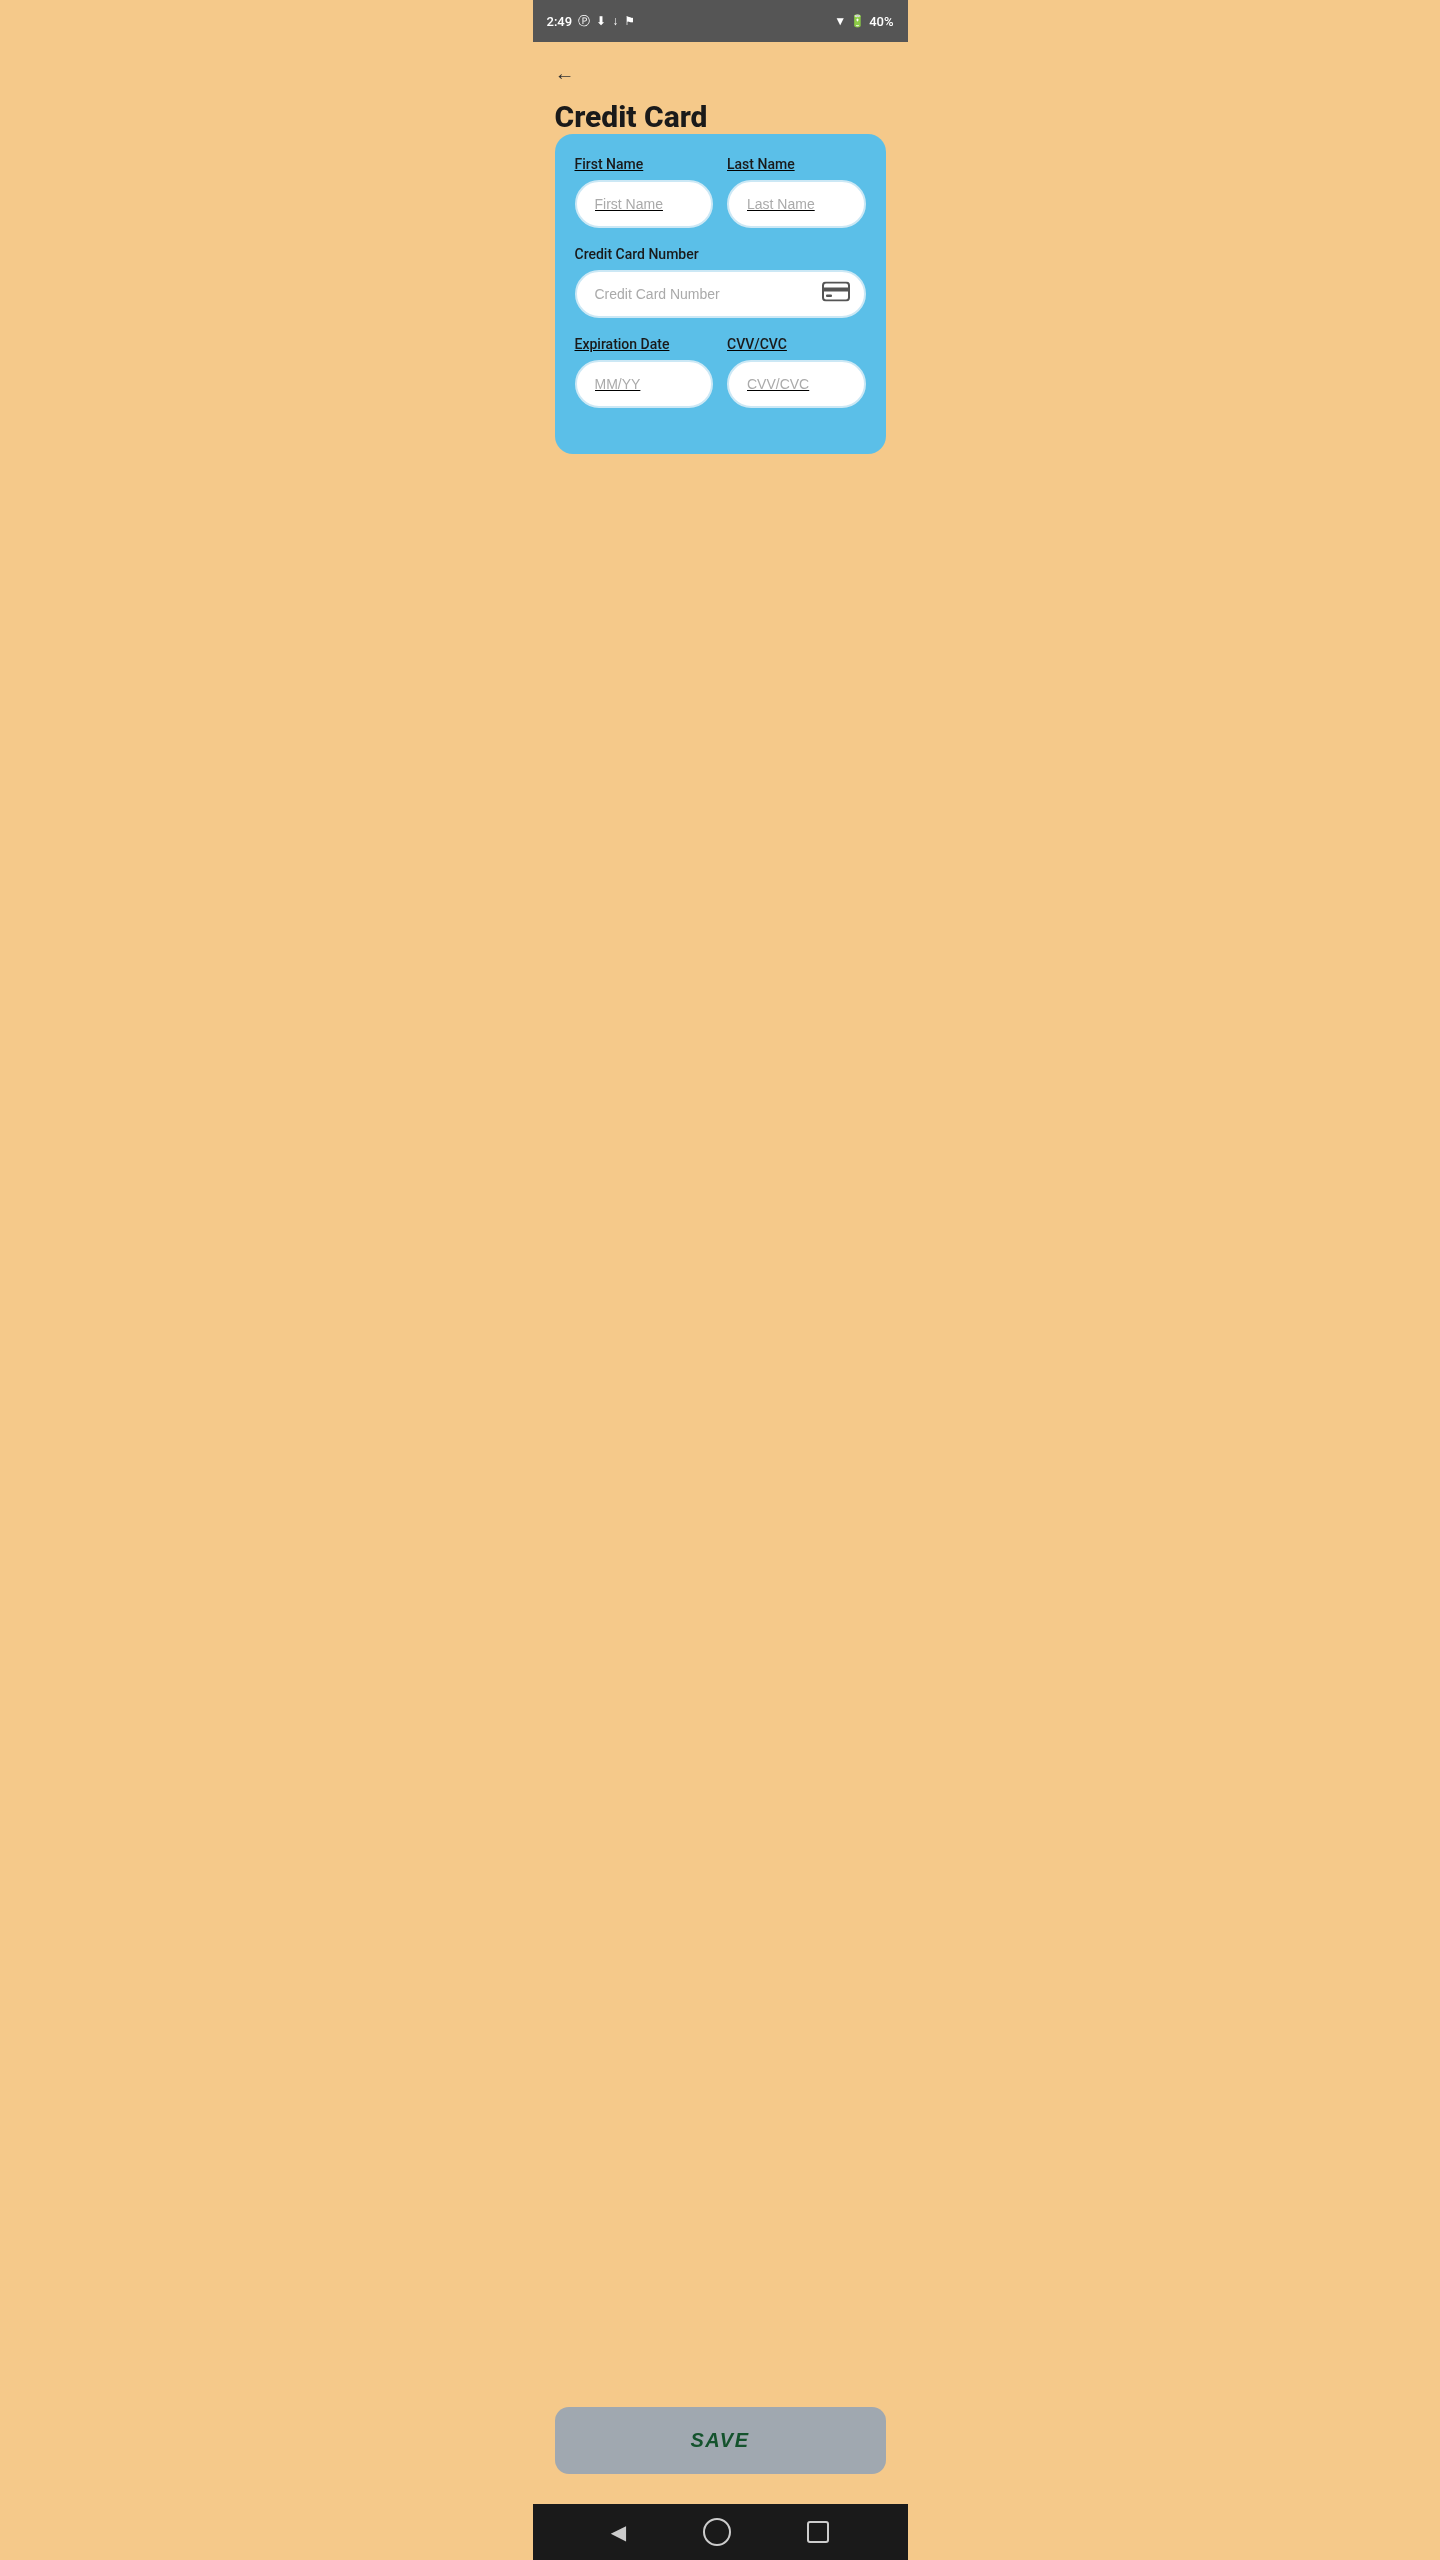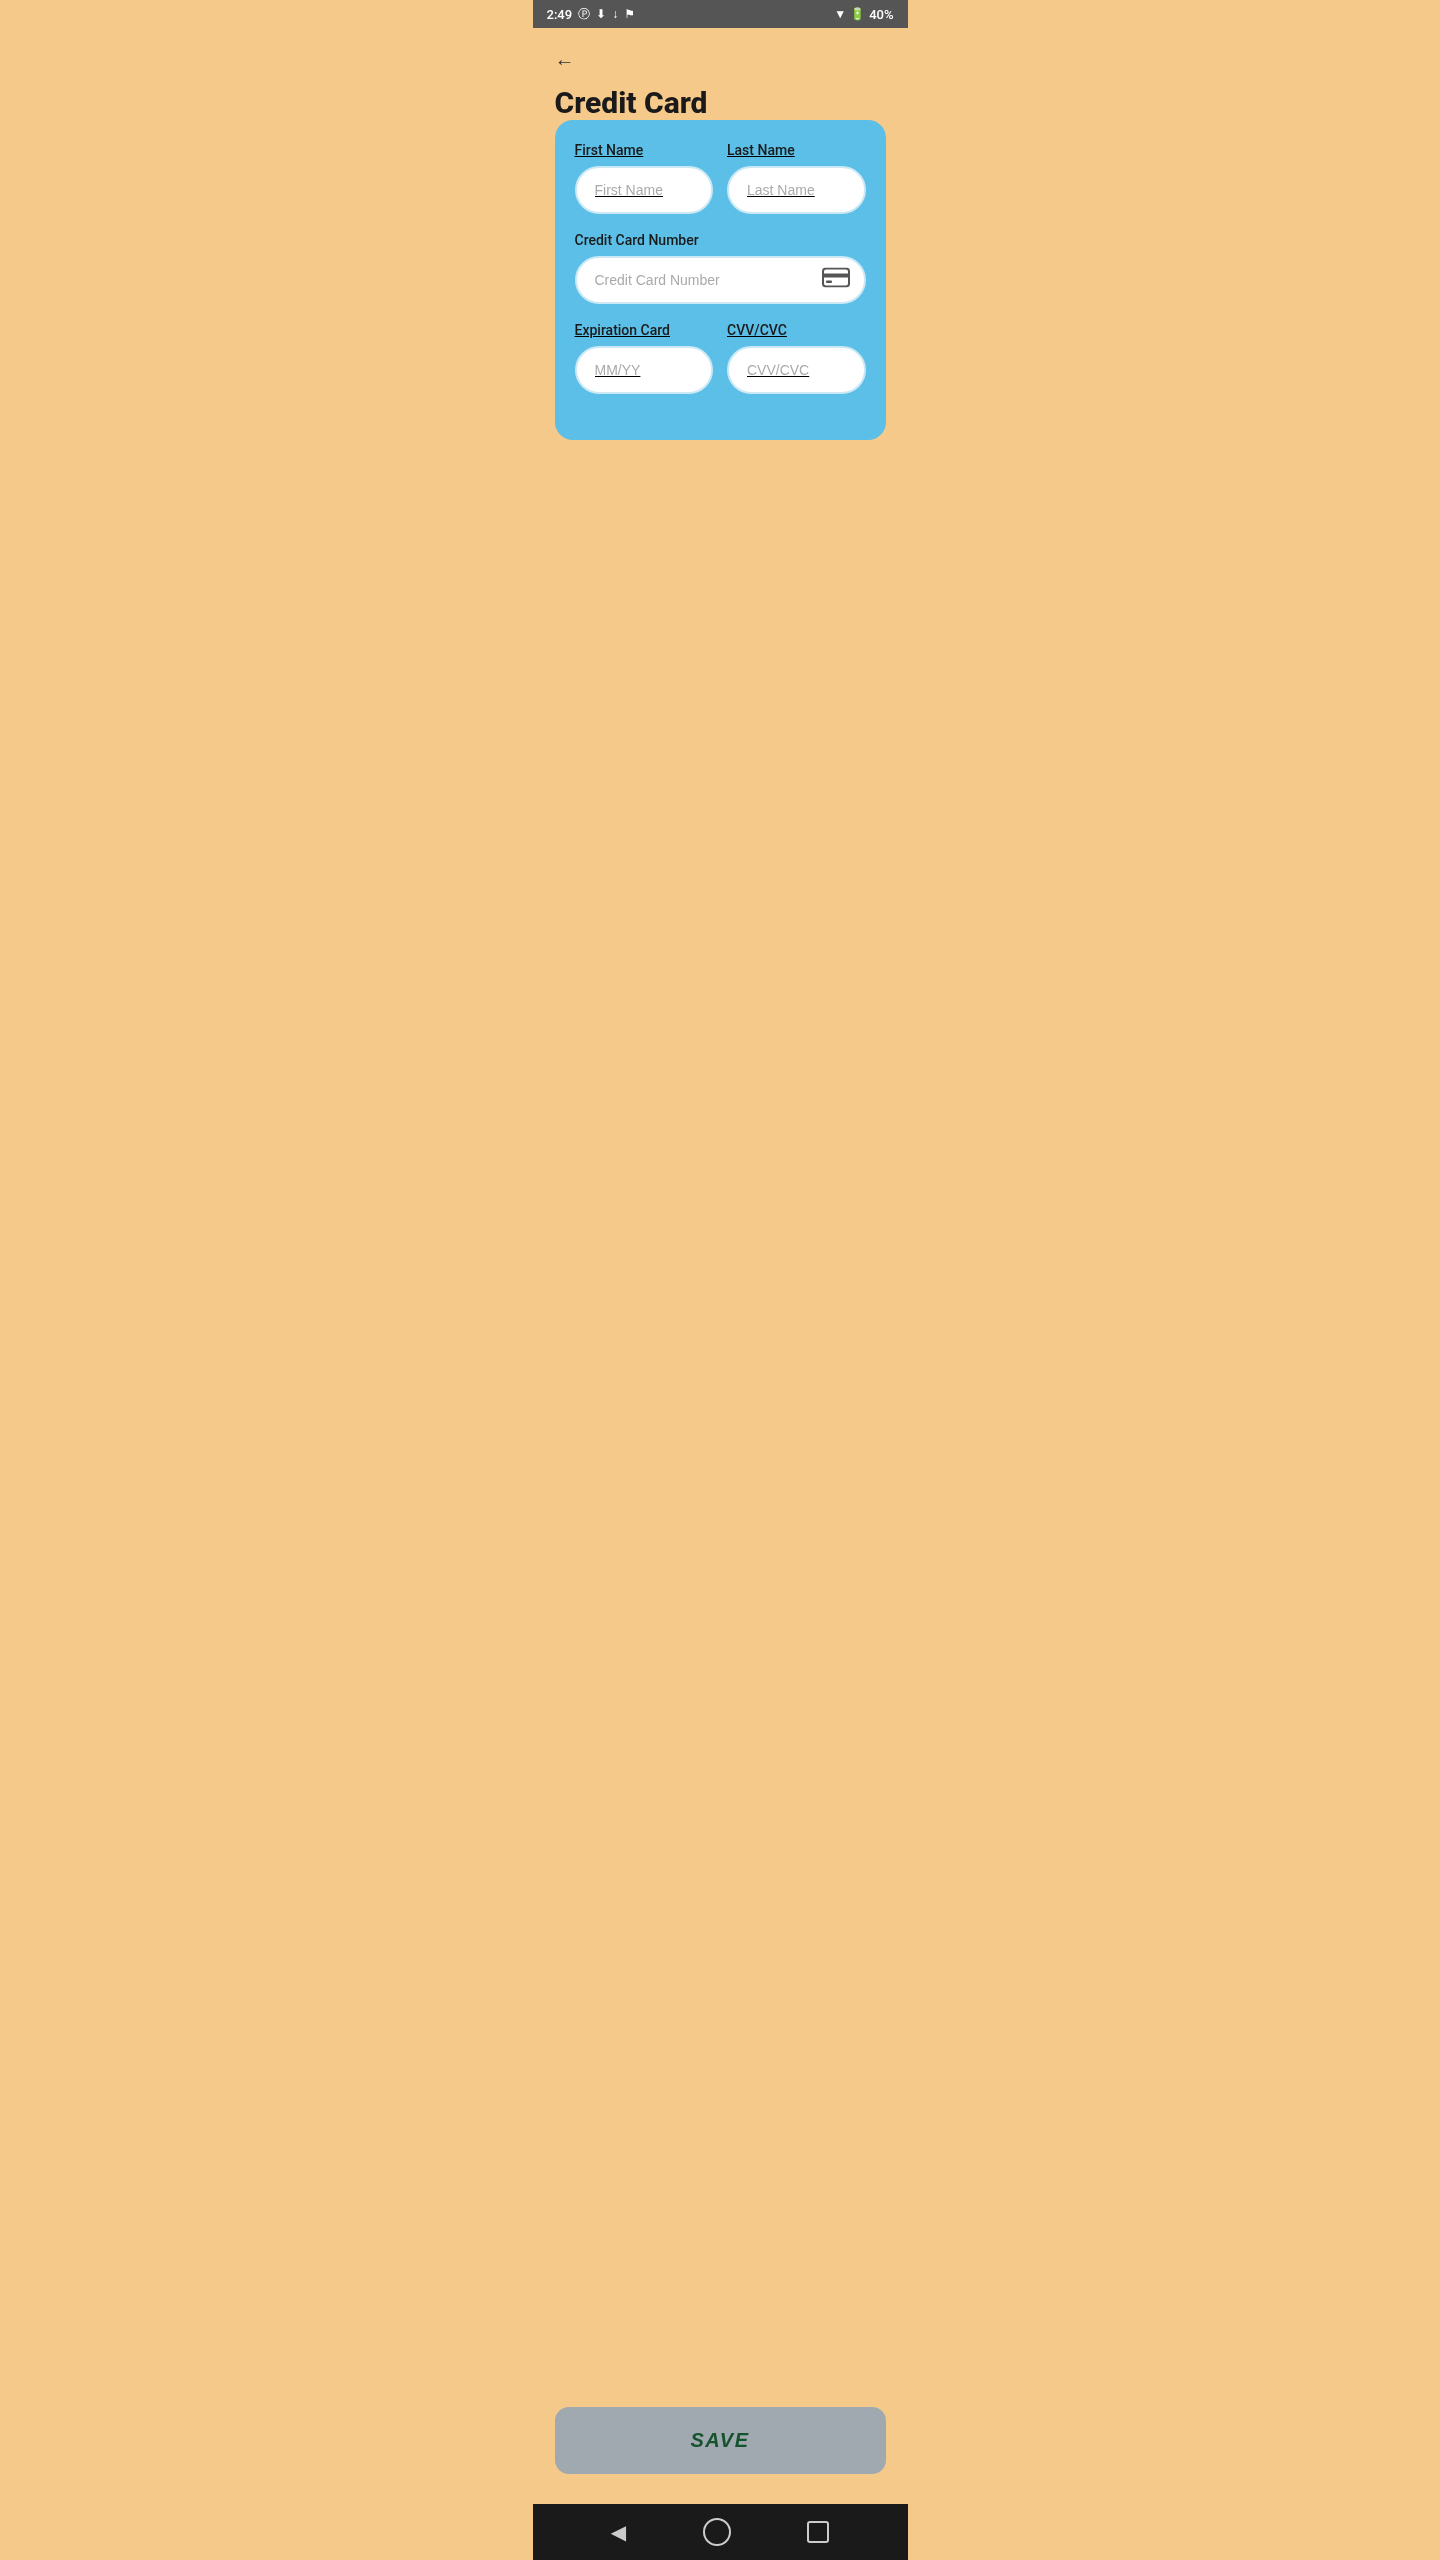--- a/index.html
+++ b/index.html
@@ -22,21 +22,21 @@
     
     .status-bar {
       background-color: #555555;
       color: white;
       display: flex;
       justify-content: space-between;
       align-items: center;
       padding: 14px 14px;
       font-size: 13px;
       font-weight: 500;
-      height: 28px;
+      height: 42px;
     }
 
     .status-left {
       display: flex;
       align-items: center;
       gap: 6px;
     }
 
     .status-right {
       display: flex;
@@ -259,21 +259,21 @@
             <rect x="1" y="1" width="26" height="18" rx="3" stroke="#555" stroke-width="2" fill="none"></rect>
             <rect x="1" y="6" width="26" height="4" fill="#555"></rect>
             <rect x="4" y="13" width="6" height="2.5" rx="1" fill="#555"></rect>
           </svg>
         </span>
       </div>
     </div>
 
     <div class="form-row">
       <div class="form-group">
-        <label class="field-label">Expiration Card</label>
+        <label class="field-label">Expiration Date</label>
         <input class="field-input" type="text" placeholder="MM/YY" style="">
       </div>
       <div class="form-group">
         <label class="field-label">CVV/CVC</label>
         <input class="field-input" type="text" placeholder="CVV/CVC" style="">
       </div>
     </div>
 
   </div>
 </div>

